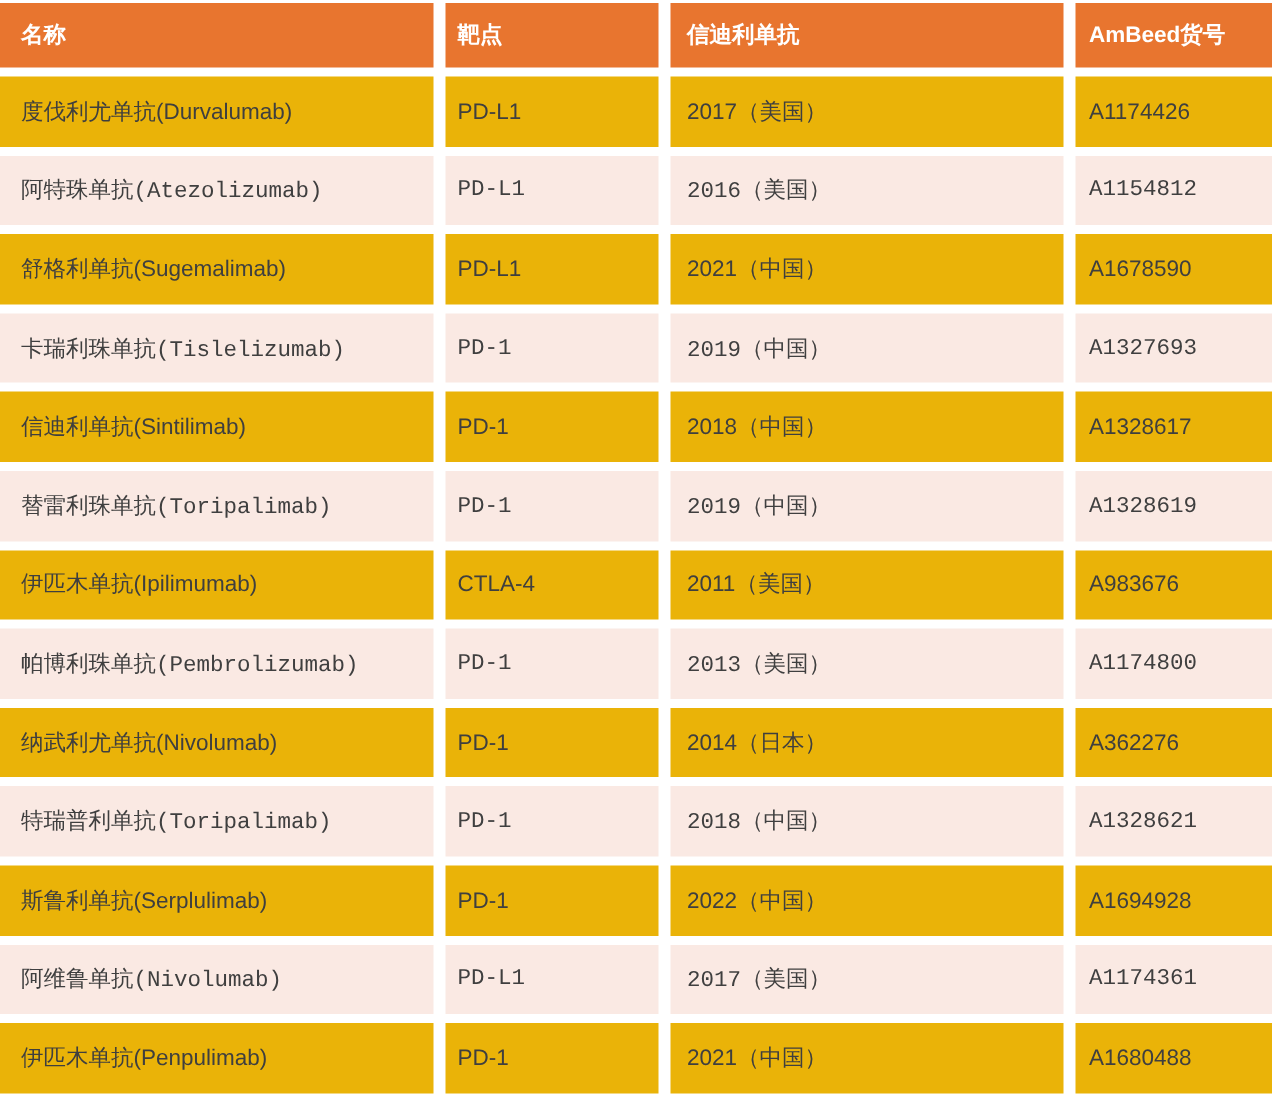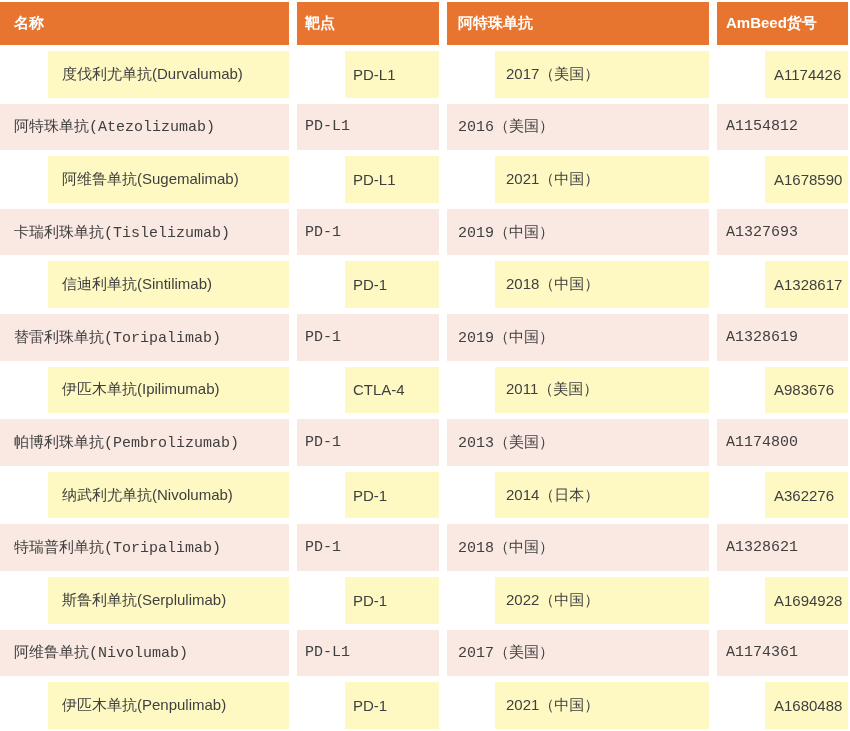--- a/index.html
+++ b/index.html
@@ -34,56 +34,56 @@
     color: #3f3f3f;
     white-space: nowrap;
     overflow: hidden;
   }
   .hcell {
     background: #e8752f;
     color: #ffffff;
     font-weight: bold;
     font-size: 15px;
   }
-  .band-dark .cell { background: #fef9c3; margin-left: 48px; }
+  .band-dark .cell { background: #eab308; }
   .band-light .cell { background: #fae9e3; font-family: Liberation Mono, monospace; }
   .c1 { padding-left: 14px; }
   .c2 { padding-left: 8px; }
   .c3 { padding-left: 11px; }
   .c4 { padding-left: 9px; }
 </style>
 </head>
 <body>
 
 <div class="page">
   <div class="grid">
 
     <div class="row">
       <div class="cell hcell c1">名称</div>
       <div class="cell hcell c2">靶点</div>
-      <div class="cell hcell c3">阿特珠单抗</div>
+      <div class="cell hcell c3">信迪利单抗</div>
       <div class="cell hcell c4">AmBeed货号</div>
     </div>
 
     <div class="row band-dark">
       <div class="cell c1">度伐利尤单抗(Durvalumab)</div>
       <div class="cell c2">PD-L1</div>
       <div class="cell c3">2017（美国）</div>
       <div class="cell c4">A1174426</div>
     </div>
 
     <div class="row band-light">
       <div class="cell c1">阿特珠单抗(Atezolizumab)</div>
       <div class="cell c2">PD-L1</div>
       <div class="cell c3">2016（美国）</div>
       <div class="cell c4">A1154812</div>
     </div>
 
     <div class="row band-dark">
-      <div class="cell c1">阿维鲁单抗(Sugemalimab)</div>
+      <div class="cell c1">舒格利单抗(Sugemalimab)</div>
       <div class="cell c2">PD-L1</div>
       <div class="cell c3">2021（中国）</div>
       <div class="cell c4">A1678590</div>
     </div>
 
     <div class="row band-light">
       <div class="cell c1">卡瑞利珠单抗(Tislelizumab)</div>
       <div class="cell c2">PD-1</div>
       <div class="cell c3">2019（中国）</div>
       <div class="cell c4">A1327693</div>

